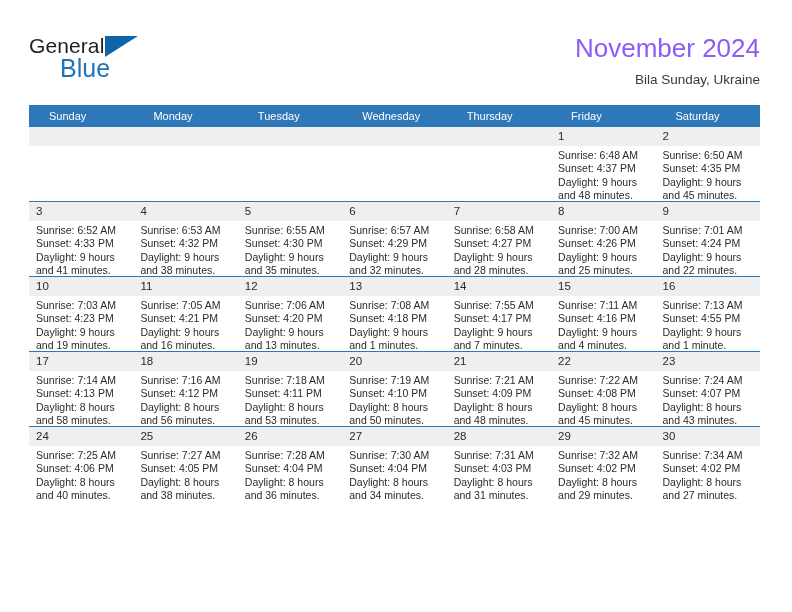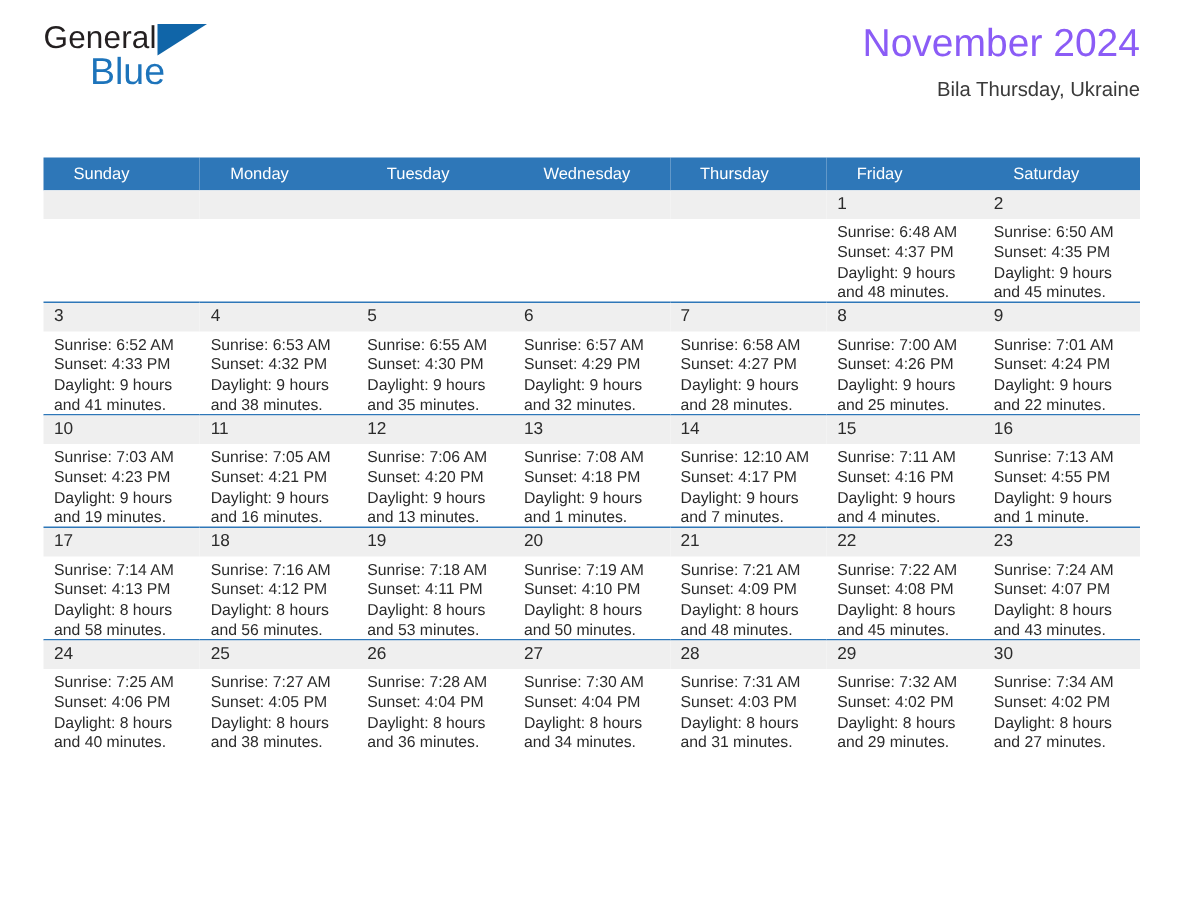--- a/index.html
+++ b/index.html
@@ -18,21 +18,21 @@
     position: relative;
     width: 792px;
     height: 612px;
     box-sizing: border-box;
   }
 
   
   .topbar {
     position: absolute;
     left: 29px;
-    top: 12px;
+    top: 32px;
     right: 32px;
     height: 68px;
   }
   .logo {
     position: absolute;
     left: 0;
     top: 2px;
     width: 160px;
     height: 56px;
   }
@@ -150,21 +150,21 @@
   <div class="topbar">
 
     <div class="logo">
       <span class="logo-general">General</span>
       <span class="logo-tri"></span>
       <span class="logo-blue">Blue</span>
     </div>
 
     <div class="title-block">
       <div class="cal-title">November 2024</div>
-      <div class="cal-subtitle">Bila Thursday, Ukraine</div>
+      <div class="cal-subtitle">Bila Sunday, Ukraine</div>
     </div>
 
   </div>
 
   <table class="calendar">
     <thead>
       <tr>
         <th>Sunday</th>
         <th>Monday</th>
         <th>Tuesday</th>
@@ -345,21 +345,21 @@
                 <div>Sunset: 4:18 PM</div>
                 <div>Daylight: 9 hours</div>
                 <div>and 1 minutes.</div>
               </div>
             </div>
           </td>
           <td>
             <div class="daycell filled">
               <div class="datenum">14</div>
               <div class="info">
-                <div>Sunrise: 12:10 AM</div>
+                <div>Sunrise: 7:55 AM</div>
                 <div>Sunset: 4:17 PM</div>
                 <div>Daylight: 9 hours</div>
                 <div>and 7 minutes.</div>
               </div>
             </div>
           </td>
           <td>
             <div class="daycell filled">
               <div class="datenum">15</div>
               <div class="info">

